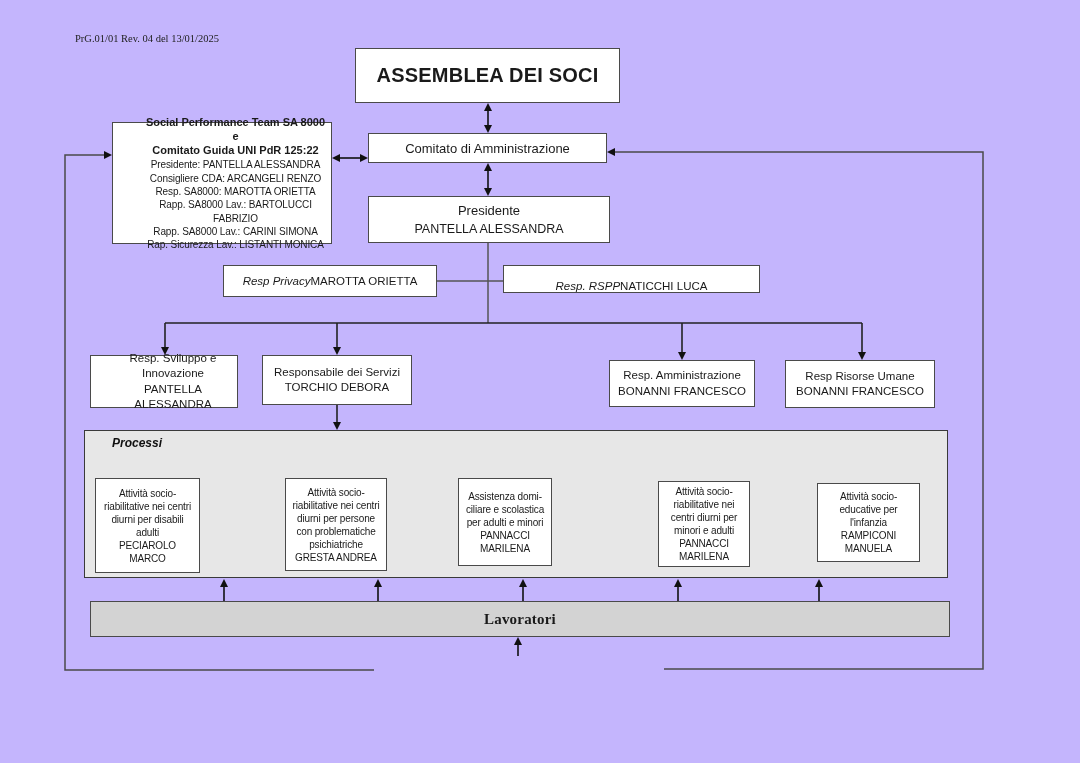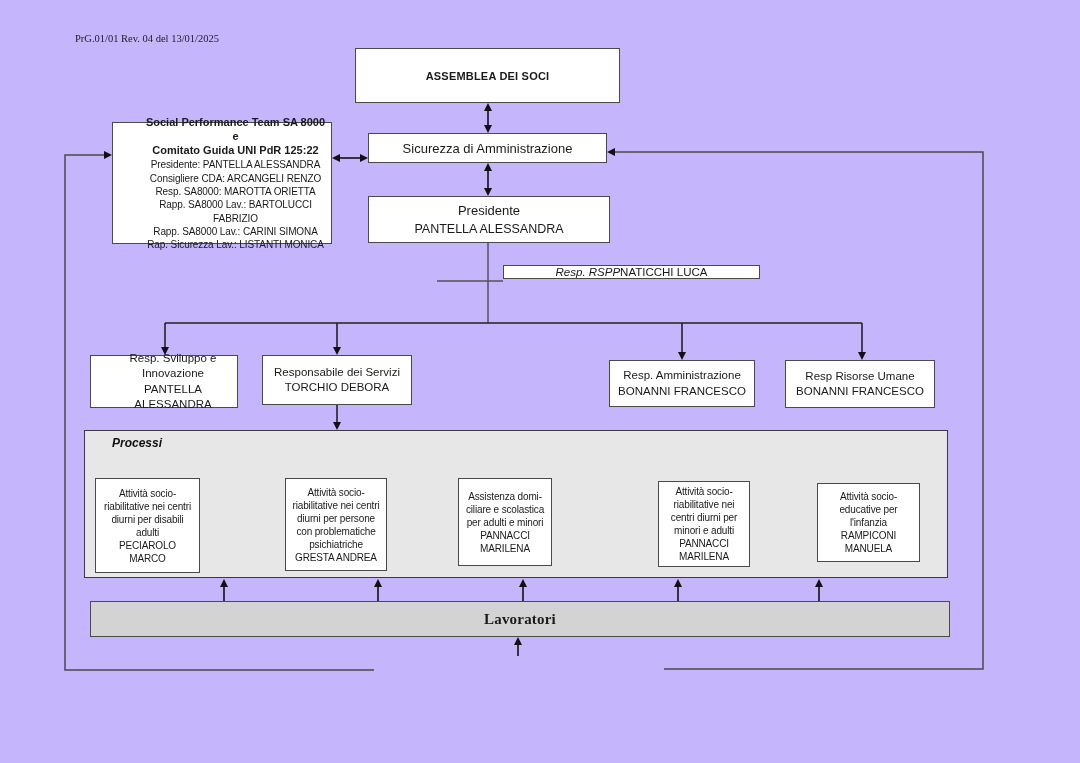--- a/index.html
+++ b/index.html
@@ -13,21 +13,21 @@
     font-family:"Liberation Serif","DejaVu Serif",serif;font-size:10.5px;color:#222;
   }
   svg.wires{position:absolute;left:0;top:0;pointer-events:none;}
   .box{
     position:absolute;box-sizing:border-box;background:#ffffff;
     border:1.4px solid #4a4a4a;
     display:flex;flex-direction:column;align-items:center;justify-content:center;
     text-align:center;
   }
   .pre{white-space:pre-line;}
-  .assemblea{font-weight:bold;font-size:11px;letter-spacing:.2px;}
+  .assemblea{font-weight:bold;font-size:20px;letter-spacing:.2px;}
   .spt{padding:3px 2px;}
   .spt .t{font-weight:bold;font-size:11px;line-height:1.3;white-space:pre-line;}
   .spt .m{font-size:10px;line-height:1.33;white-space:pre-line;letter-spacing:-0.1px;margin-top:1px;}
   .cda{font-size:13px;}
   .pres .r{font-size:13px;line-height:1.45;}
   .pres .n{font-size:12.5px;line-height:1.3;}
   .rolebox{font-size:11.5px;}
   .rolebox .it{font-style:italic;}
   .mgr{font-size:11.5px;line-height:1.32;}
   .processi{
@@ -143,30 +143,34 @@
 Comitato Guida UNI PdR 125:22</div>
     <div class="m">Presidente: PANTELLA ALESSANDRA
 Consigliere CDA: ARCANGELI RENZO
 Resp. SA8000: MAROTTA ORIETTA
 Rapp. SA8000 Lav.: BARTOLUCCI FABRIZIO
 Rapp. SA8000 Lav.: CARINI SIMONA
 Rap. Sicurezza Lav.: LISTANTI MONICA</div>
   </div>
 
   <div class="box cda" style="left:368px;top:133px;width:239px;height:30px;">
-    <span>Sicurezza di Amministrazione</span>
+    <span>Comitato di Amministrazione</span>
   </div>
 
   <div class="box pres" style="left:368px;top:196px;width:242px;height:47px;">
     <div class="r">Presidente</div>
     <div class="n">PANTELLA ALESSANDRA</div>
   </div>
 
-
-  <div class="box rolebox" style="left:503px;top:265px;width:257px;height:14px;flex-direction:row;">
+  <div class="box rolebox" style="left:223px;top:265px;width:214px;height:32px;flex-direction:row;">
+    <span class="it">Resp Privacy</span>
+      <span> MAROTTA ORIETTA</span>
+  </div>
+
+  <div class="box rolebox" style="left:503px;top:265px;width:257px;height:28px;flex-direction:row;align-items:flex-end;">
     <span class="it">Resp. RSPP</span>
       <span> NATICCHI LUCA</span>
   </div>
 
   <div class="box mgr pre" style="left:90px;top:355px;width:148px;height:53px;padding-left:18px;">Resp. Sviluppo e
 Innovazione
 PANTELLA ALESSANDRA</div>
 
   <div class="box mgr pre" style="left:262px;top:355px;width:150px;height:50px;">Responsabile dei Servizi
 TORCHIO DEBORA</div>

